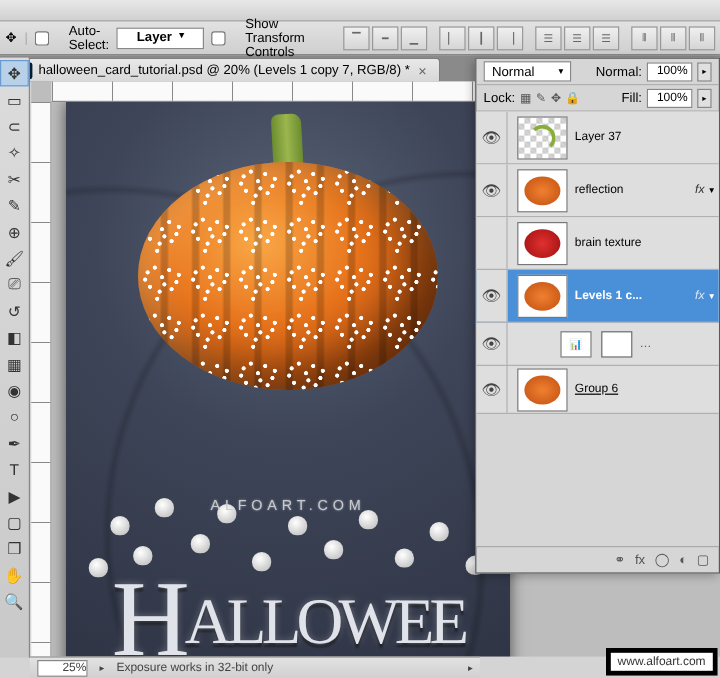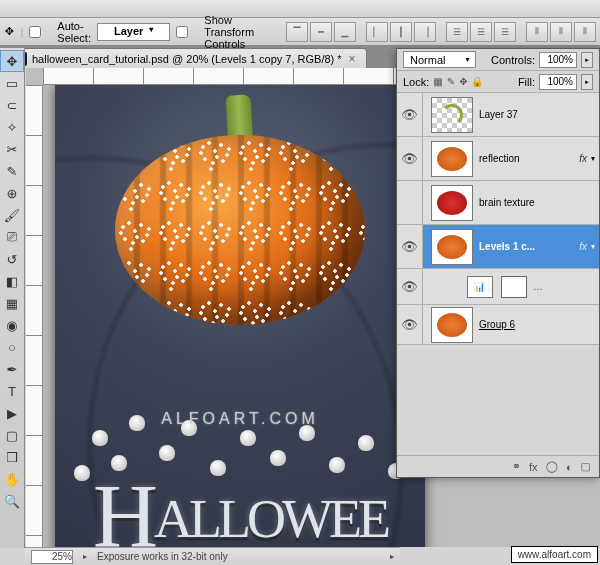--- a/index.html
+++ b/index.html
@@ -106,21 +106,21 @@
     }
     .branches {
       position: absolute; inset: 0;
       opacity: 0.15;
       background-image:
         radial-gradient(circle at 10% 80%, transparent 60%, #000 61%, transparent 62%),
         radial-gradient(circle at 90% 75%, transparent 60%, #000 61%, transparent 62%);
     }
     .watermark {
       position: absolute; bottom: 135px; left: 50%; transform: translateX(-50%);
-      color: #c8cace; font-size: 16px; letter-spacing: 4px;
+      color: #c8cace; font-size: 12px; letter-spacing: 4px;
       text-shadow: 0 0 2px rgba(255,255,255,0.5);
     }
     .halloween {
       position: absolute; bottom: -5px; left: 0; right: 0;
       color: #e0e3ea;
       font-size: 54px;
       font-family: Georgia, serif;
       text-align: center;
       letter-spacing: -4px;
       text-shadow: 0 0 6px rgba(255,255,255,0.3), 0 3px 2px rgba(0,0,0,0.6);
@@ -334,21 +334,21 @@
       font-size: 10px; color: #444;
     }
     .zoom-box {
       background: #fff; border: 1px solid #888;
       padding: 0 20px; height: 14px; width: 42px;
     }
     .site-credit {
       position: absolute;
       bottom: 2px; right: 2px;
       background: #fff;
-      border: 1px solid #000000;
+      border: 4px solid #000000;
       padding: 2px 6px;
       font-size: 10px;
       color: #333;
     }
   </style>
 </head>
 <body>
 
 <div class="menubar"></div>
 
@@ -455,21 +455,21 @@
   </div>
 </div>
 
 <div class="layers-panel">
   <div class="panel-row">
     <div class="panel-select">
       <span>Normal</span>
       <span style="font-size:8px">▾</span>
     </div>
     <span style="flex:1"></span>
-    <span>Controls:</span>
+    <span>Normal:</span>
     <span class="pct-box">100%</span>
     <span class="slider-btn">▸</span>
   </div>
   <div class="panel-row">
     <span>Lock:</span>
     <span class="lock-icons">
       <span>▦</span>
       <span>✎</span>
       <span>✥</span>
       <span>🔒</span>

